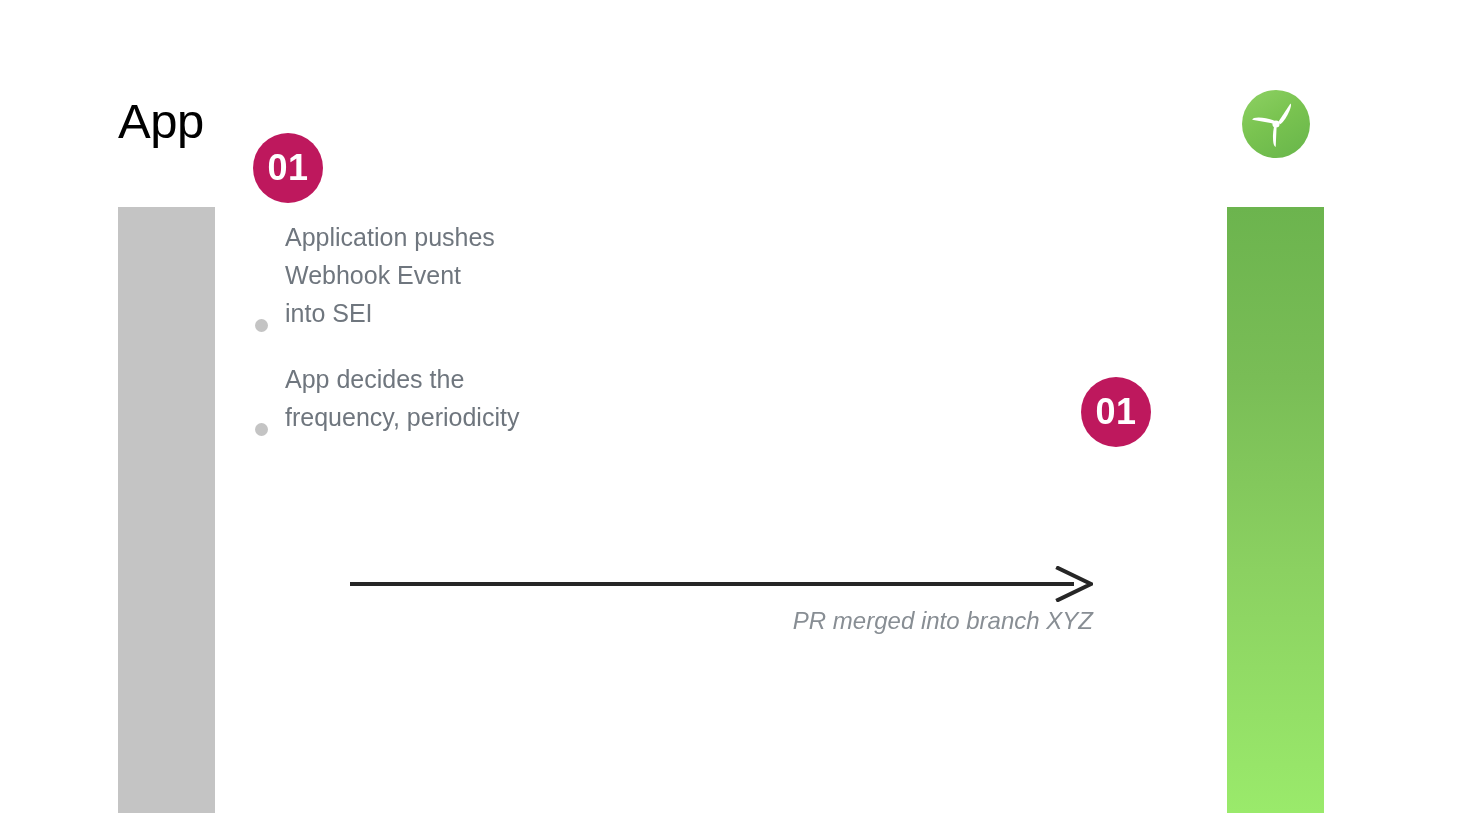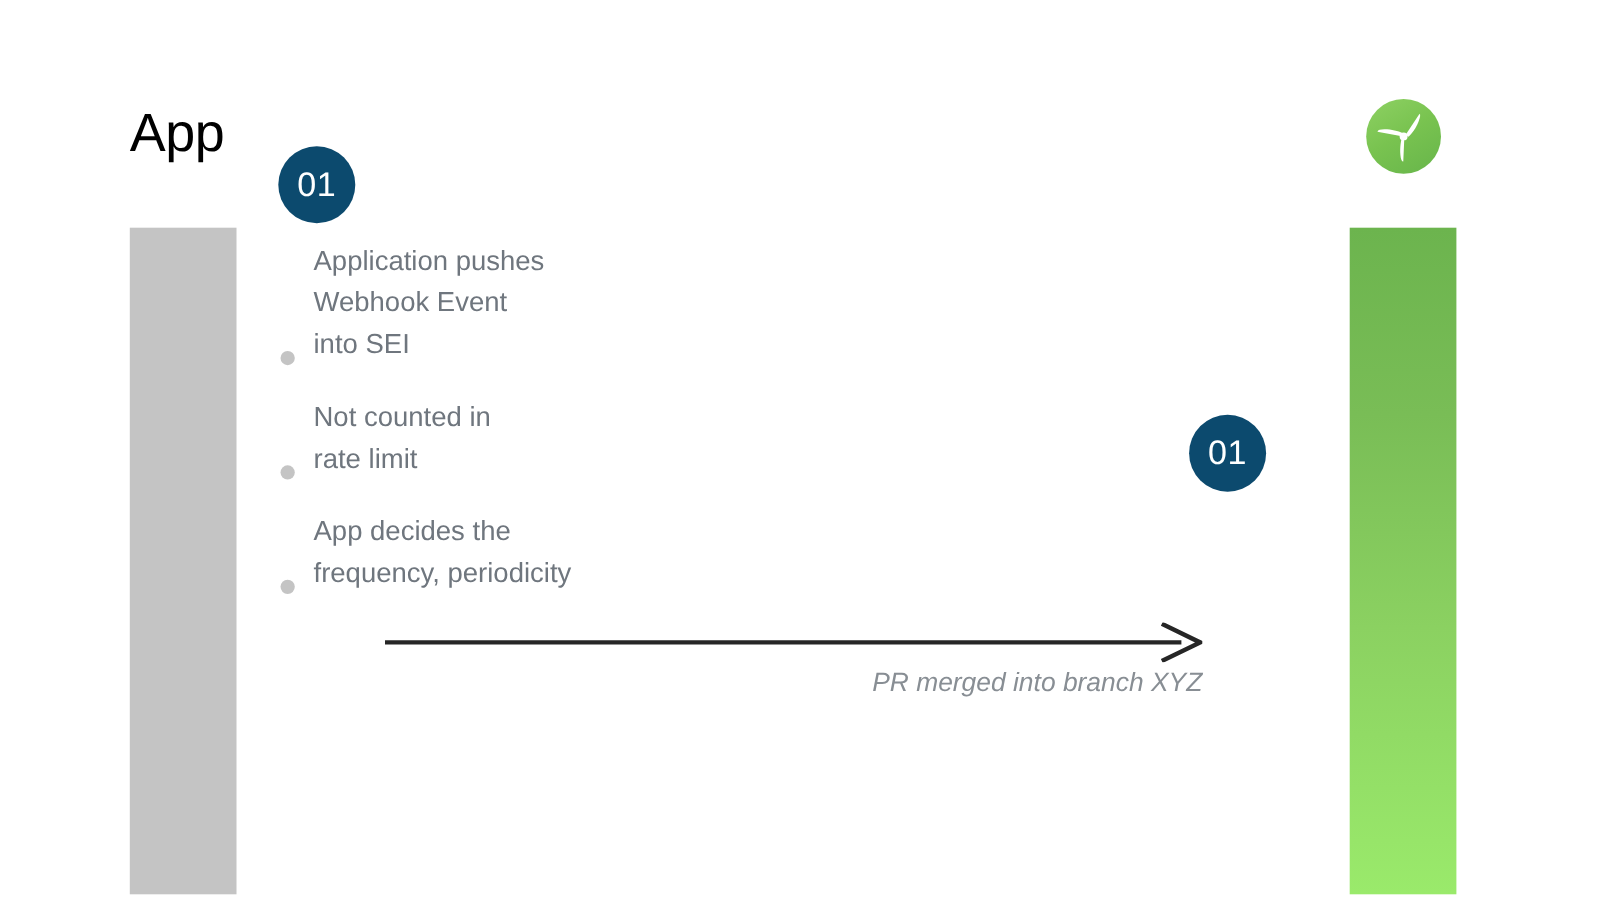--- a/index.html
+++ b/index.html
@@ -62,24 +62,24 @@
     width: 70px;
     height: 70px;
   }
 
   
   .step-badge {
     position: absolute;
     width: 70px;
     height: 70px;
     border-radius: 50%;
-    background: #0c4a6e;
+    background: #be185d;
     color: #ffffff;
-    font-size: 31px;
-    font-weight: 400;
+    font-size: 36px;
+    font-weight: 700;
     display: flex;
     align-items: center;
     justify-content: center;
     letter-spacing: 0.5px;
   }
   .badge-01 { left: 253px; top: 133px; }
   .badge-02 { left: 1081px; top: 377px; }
 
   
   .bullet-group {
@@ -180,25 +180,20 @@
 
   <div class="bullet-group bullets-left">
     <div class="bullet-item">
       <span class="bullet-dot"></span>
       <span class="bullet-text">Application pushes
 Webhook Event
 into SEI</span>
     </div>
     <div class="bullet-item">
       <span class="bullet-dot"></span>
-      <span class="bullet-text">Not counted in
-rate limit</span>
-    </div>
-    <div class="bullet-item">
-      <span class="bullet-dot"></span>
       <span class="bullet-text">App decides the
 frequency, periodicity</span>
     </div>
   </div>
 
 
   <div class="arrow-block arrow-1">
     <svg class="arrow-svg" viewBox="0 0 745 36" aria-hidden="true">
       <line x1="2" y1="18" x2="726" y2="18" stroke="#262626" stroke-width="4"></line>
       <polyline points="710,2 743,18 710,34" fill="none" stroke="#262626" stroke-width="4" stroke-linecap="square" stroke-linejoin="miter"></polyline>

